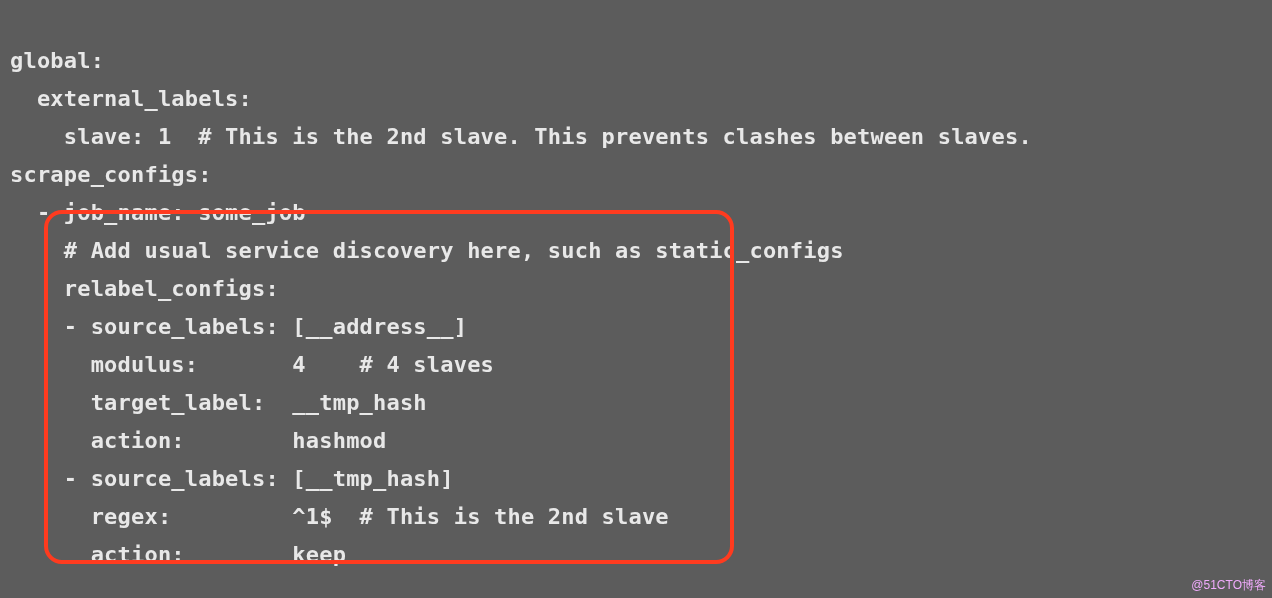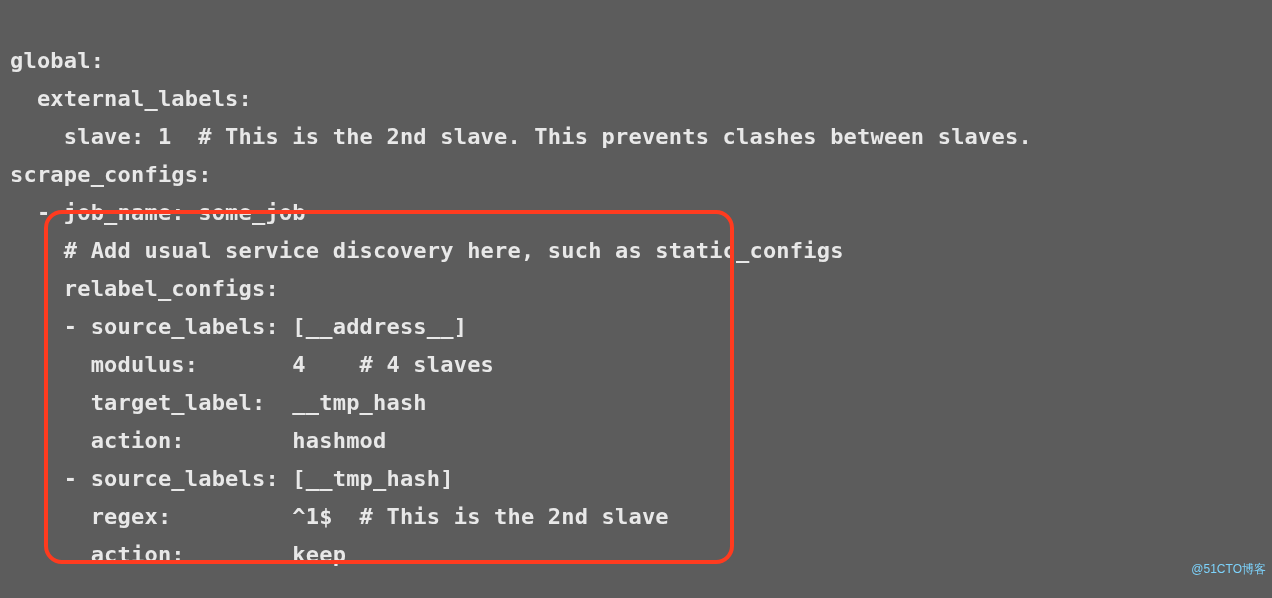--- a/index.html
+++ b/index.html
@@ -23,25 +23,25 @@
     top:210px;
     width:682px;
     height:346px;
     border:4px solid #ff3b1f;
     border-radius:18px;
     pointer-events:none;
   }
   .watermark{
     position:absolute;
     right:6px;
-    bottom:20px;
+    bottom:4px;
     font-family:Arial,sans-serif;
     font-size:12px;
     font-weight:normal;
-    color:#7dd3fc;
+    color:#f0abfc;
     letter-spacing:0;
   }
 </style>
 </head>
 <body>
 
 <div class="code">
 <span>global:</span>
 <span>  external_labels:</span>
 <span>    slave: 1  # This is the 2nd slave. This prevents clashes between slaves.</span>

